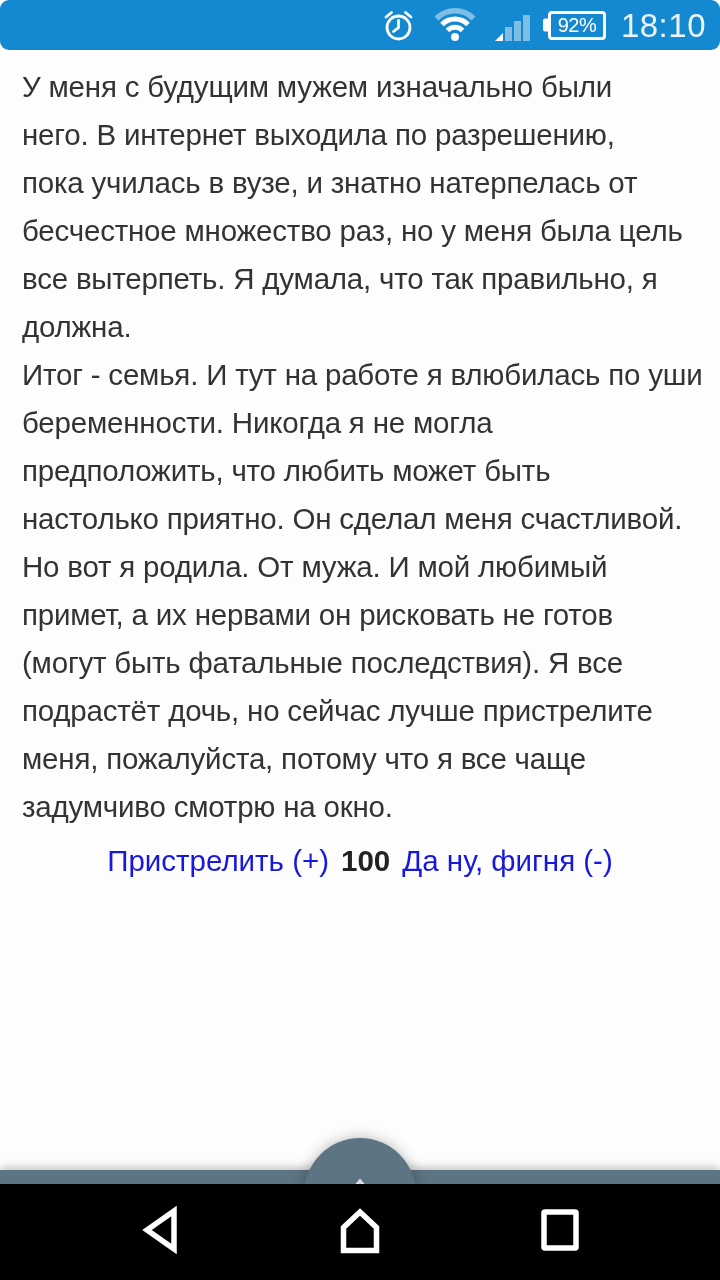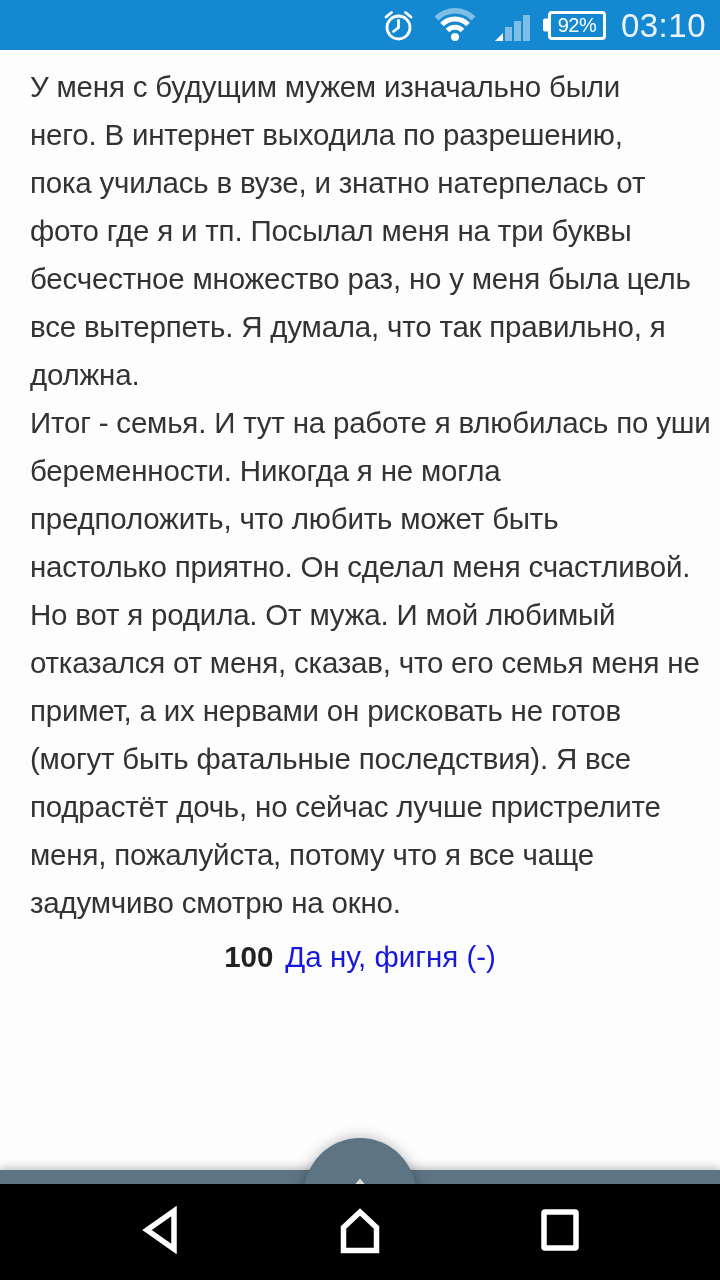--- a/index.html
+++ b/index.html
@@ -14,37 +14,37 @@
   .screen{
     position:relative;width:720px;height:1280px;overflow:hidden;
     background:var(--page-bg);
     font-family:"Liberation Sans","DejaVu Sans",sans-serif;
   }
   
   .statusbar{
     position:absolute;top:0;left:0;width:720px;height:50px;
     background:var(--statusbar-bg);
     display:flex;align-items:center;justify-content:flex-end;
-    gap:15px;padding-right:14px;box-sizing:border-box;
+    gap:15px;padding-right:14px;box-sizing:border-box;border-radius:9px;
   }
   .statusbar svg{display:block;}
   .battery{
     position:relative;width:58px;height:29px;border:3px solid #fff;
     border-radius:4px;display:flex;align-items:center;justify-content:center;
     box-sizing:border-box;
   }
   .battery .nub{
     position:absolute;left:-8px;top:50%;transform:translateY(-50%);
     width:5px;height:13px;background:#fff;border-radius:2px 0 0 2px;
   }
   .battery .pct{color:#fff;font-size:20px;line-height:1;letter-spacing:-0.5px;}
   .clock-time{color:#ecf4fa;font-size:33px;line-height:1;letter-spacing:0.5px;}
   
   .content{position:absolute;top:50px;left:0;width:720px;}
-  .story{padding:13px 30px 0 30px;}
+  .story{padding:13px 30px 0 22px;}
   .line{
     height:48px;line-height:48px;font-size:29.5px;color:var(--text);
     white-space:nowrap;letter-spacing:-0.2px;
   }
   
   .vote-row{
     height:48px;margin-top:6px;display:flex;align-items:center;
     justify-content:center;gap:12px;font-size:29.5px;
   }
   .vote-link{color:var(--link);text-decoration:none;cursor:pointer;}
@@ -102,46 +102,45 @@
         <path d="M2,33 L10,33 L10,25 Z" fill="#fff"></path>
         <rect x="12" y="19" width="7" height="14" fill="rgba(255,255,255,0.45)"></rect>
         <rect x="21" y="13" width="7" height="20" fill="rgba(255,255,255,0.45)"></rect>
         <rect x="30" y="7" width="7" height="26" fill="rgba(255,255,255,0.45)"></rect>
       </svg>
     </span>
     <span class="battery">
       <span class="nub"></span>
       <span class="pct">92%</span>
     </span>
-    <span class="clock-time">03:10</span>
+    <span class="clock-time">18:10</span>
   </header>
 
   <main class="content">
     <div class="story">
         <div class="line">У меня с будущим мужем изначально были</div>
         <div class="line">него. В интернет выходила по разрешению,</div>
         <div class="line">пока училась в вузе, и знатно натерпелась от</div>
-        <div class="line">фото где я и тп. Посылал меня на три буквы</div>
         <div class="line">бесчестное множество раз, но у меня была цель</div>
         <div class="line">все вытерпеть. Я думала, что так правильно, я</div>
         <div class="line">должна.</div>
         <div class="line">Итог - семья. И тут на работе я влюбилась по уши</div>
         <div class="line">беременности. Никогда я не могла</div>
         <div class="line">предположить, что любить может быть</div>
         <div class="line">настолько приятно. Он сделал меня счастливой.</div>
         <div class="line">Но вот я родила. От мужа. И мой любимый</div>
-        <div class="line">отказался от меня, сказав, что его семья меня не</div>
         <div class="line">примет, а их нервами он рисковать не готов</div>
         <div class="line">(могут быть фатальные последствия). Я все</div>
         <div class="line">подрастёт дочь, но сейчас лучше пристрелите</div>
         <div class="line">меня, пожалуйста, потому что я все чаще</div>
         <div class="line">задумчиво смотрю на окно.</div>
       </div>
 
     <div class="vote-row">
+      <a class="vote-link">Пристрелить (+)</a>
       <span class="vote-score">100</span>
       <a class="vote-link">Да ну, фигня (-)</a>
     </div>
   </main>
 
   <div class="footer-strip"></div>
 
   <button class="fab">
     <span>
       <svg width="112" height="46" viewBox="0 0 112 46">

